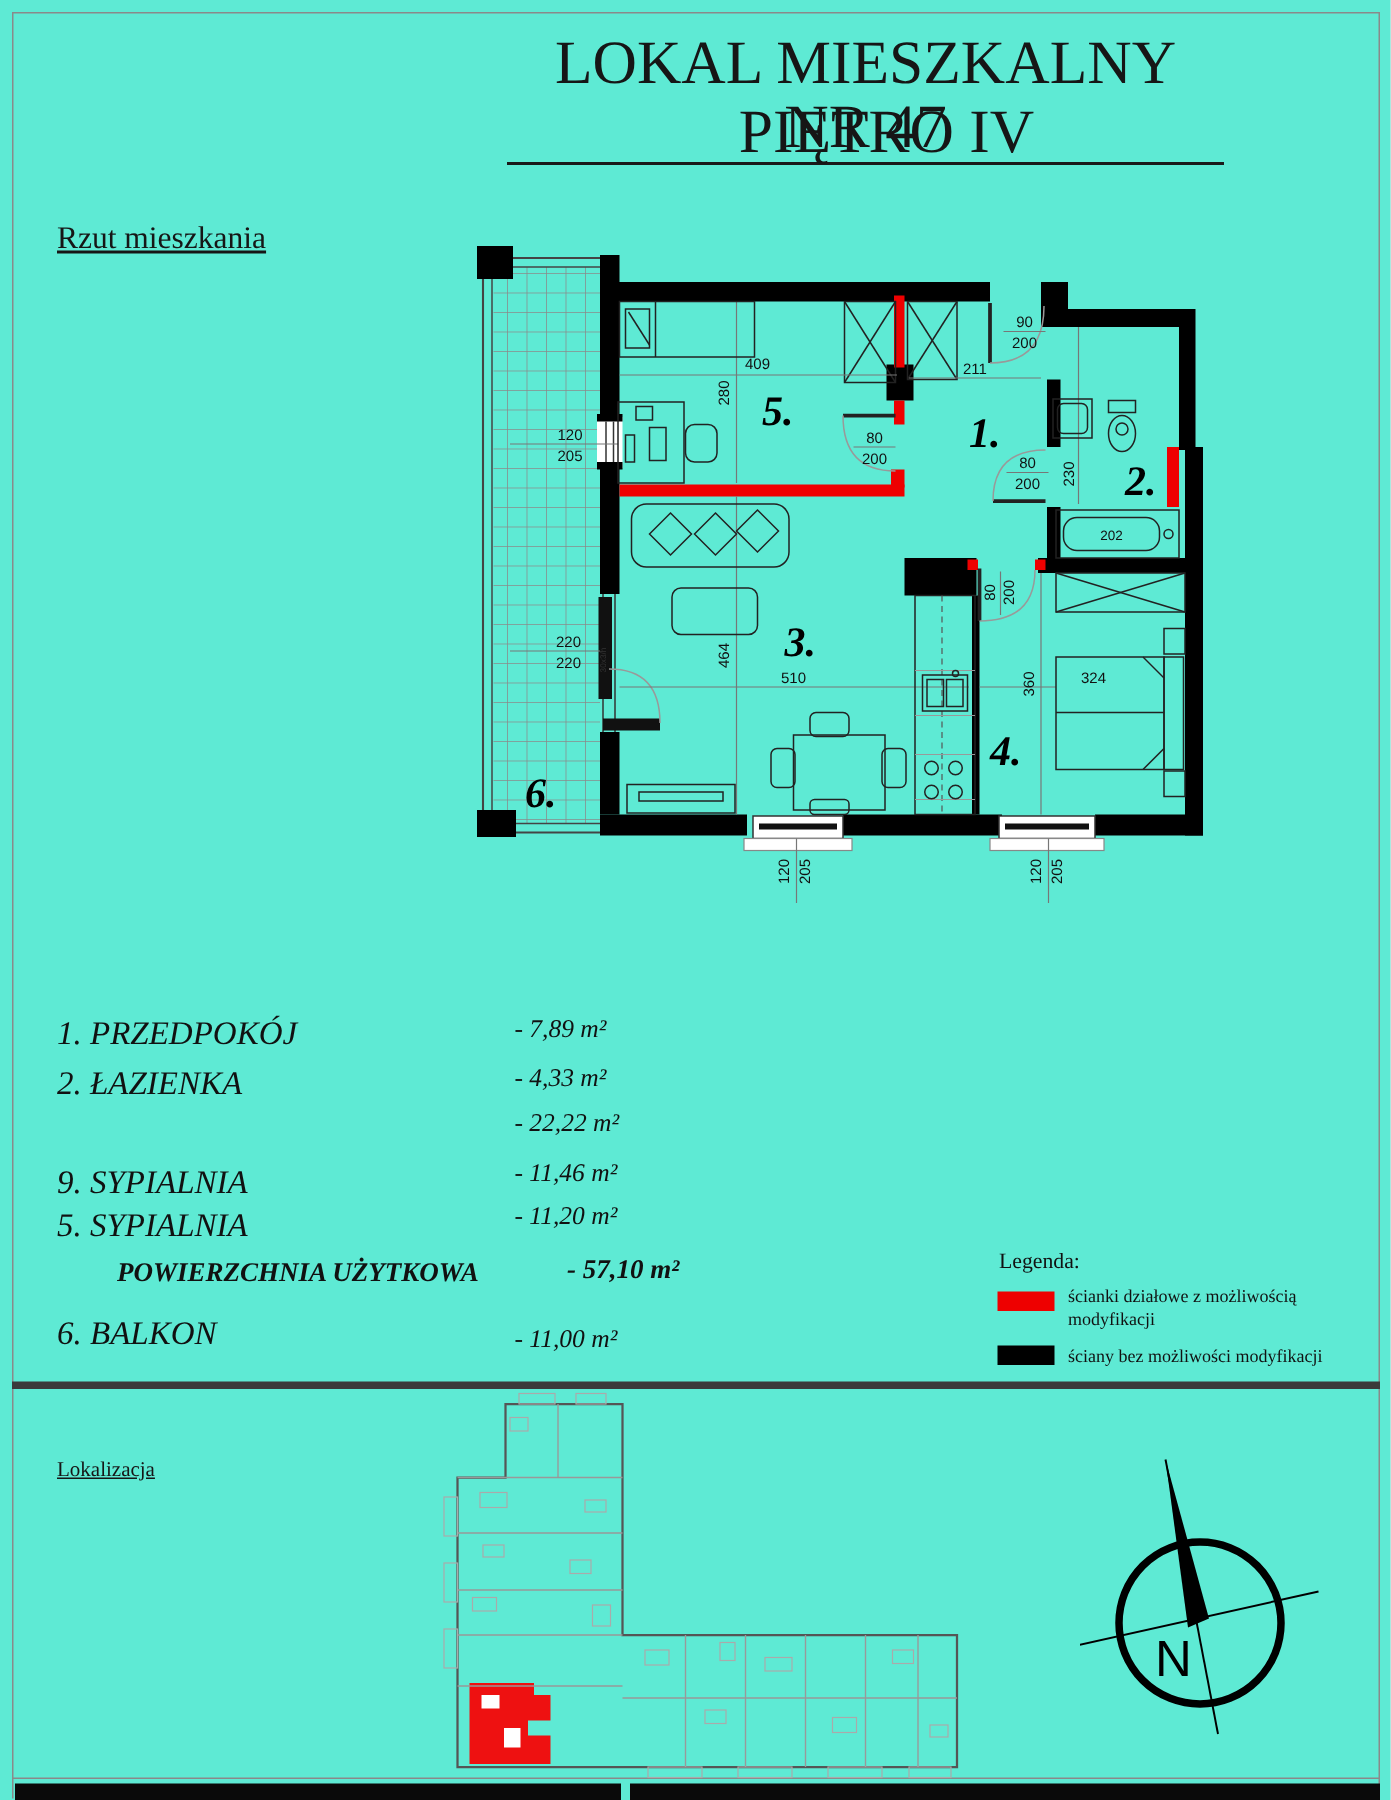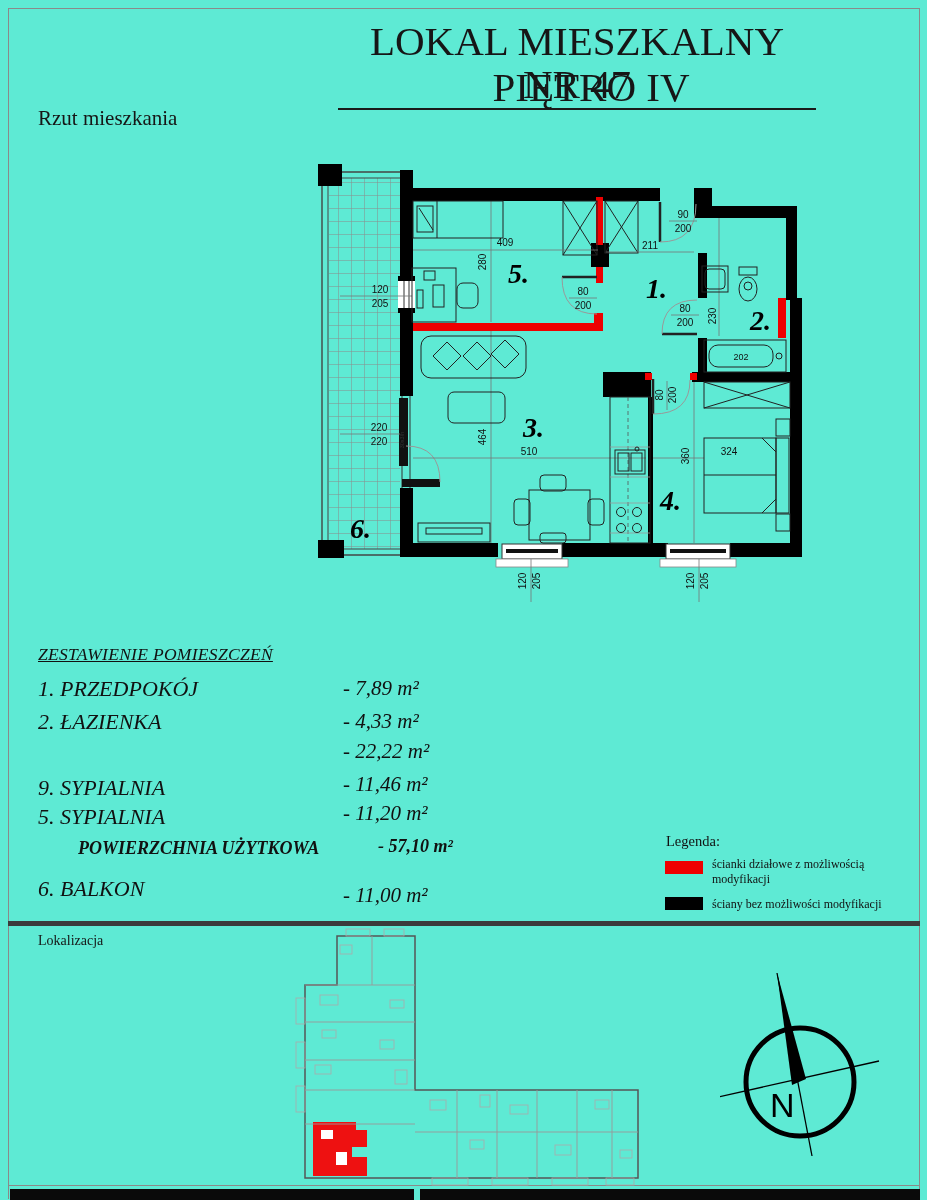--- a/index.html
+++ b/index.html
@@ -2,23 +2,23 @@
 <html><head>
 <meta charset="utf-8">
 <style>
   html,body{margin:0;padding:0;background:#e9e9e9;}
   #page{position:relative;width:927px;height:1200px;background:#5eead4;
         font-family:"Liberation Serif", serif;color:#111;overflow:hidden;}
   .abs{position:absolute;}
   .hairline{background:#8a8a8a;}
   .u{text-decoration:underline;}
   .title-line{font-size:41px;text-align:center;line-height:1.05;color:#161616;}
-  .sec-title{font-size:21px;color:#161616;}
+  .sec-title{font-size:21px;text-decoration:underline;color:#161616;margin-top:40px;}
   .row-label{font-size:22px;font-style:italic;white-space:nowrap;}
-  .row-value{font-size:21px;font-style:italic;white-space:nowrap;}
+  .row-value{font-size:17px;font-style:italic;white-space:nowrap;}
   .total{font-weight:bold;font-size:18px;font-style:italic;margin-left:40px;}
   .legend-title{font-size:14.5px;}
   .legend-text{font-size:12px;line-height:1.22;}
   .swatch{position:absolute;width:38px;height:13px;display:block;}
   svg text{font-family:"Liberation Sans", sans-serif;}
   .dim{font-size:10px;fill:#111;}
   .dimtiny{font-size:9px;fill:#111;}
   .note{font-size:5.5px;fill:#333;}
   .room-label{font-family:"Liberation Serif", serif;font-size:28px;font-style:italic;font-weight:bold;fill:#000;}
   .wall{fill:#000;}
@@ -261,21 +261,20 @@
       <text class="dim" x="379" y="431" text-anchor="middle">220</text>
       <text class="dim" x="379" y="445" text-anchor="middle">220</text>
       <text class="dim" x="526" y="581" text-anchor="middle" transform="rotate(-90 526 581)">120</text>
       <text class="dim" x="540" y="581" text-anchor="middle" transform="rotate(-90 540 581)">205</text>
       <text class="dim" x="694" y="581" text-anchor="middle" transform="rotate(-90 694 581)">120</text>
       <text class="dim" x="708" y="581" text-anchor="middle" transform="rotate(-90 708 581)">205</text>
       <text class="note" x="404" y="440" text-anchor="middle" transform="rotate(-90 404 440)">30x3/h</text>
     </g>
   </svg>
 
-  <div class="abs row-label u" style="left:38px;top:644px;font-size:17.5px;letter-spacing:0.3px">ZESTAWIENIE POMIESZCZEŃ</div>
 
   <div class="abs row-label" style="left:38px;top:676px">1. PRZEDPOKÓJ</div>
   <div class="abs row-value" style="left:343px;top:676px">- 7,89 m²</div>
   <div class="abs row-label" style="left:38px;top:709px">2. ŁAZIENKA</div>
   <div class="abs row-value" style="left:343px;top:709px">- 4,33 m²</div>
   <div class="abs row-value" style="left:343px;top:739px">- 22,22 m²</div>
   <div class="abs row-label" style="left:38px;top:775px">9. SYPIALNIA</div>
   <div class="abs row-value" style="left:343px;top:772px">- 11,46 m²</div>
   <div class="abs row-label" style="left:38px;top:804px">5. SYPIALNIA</div>
   <div class="abs row-value" style="left:343px;top:801px">- 11,20 m²</div>

